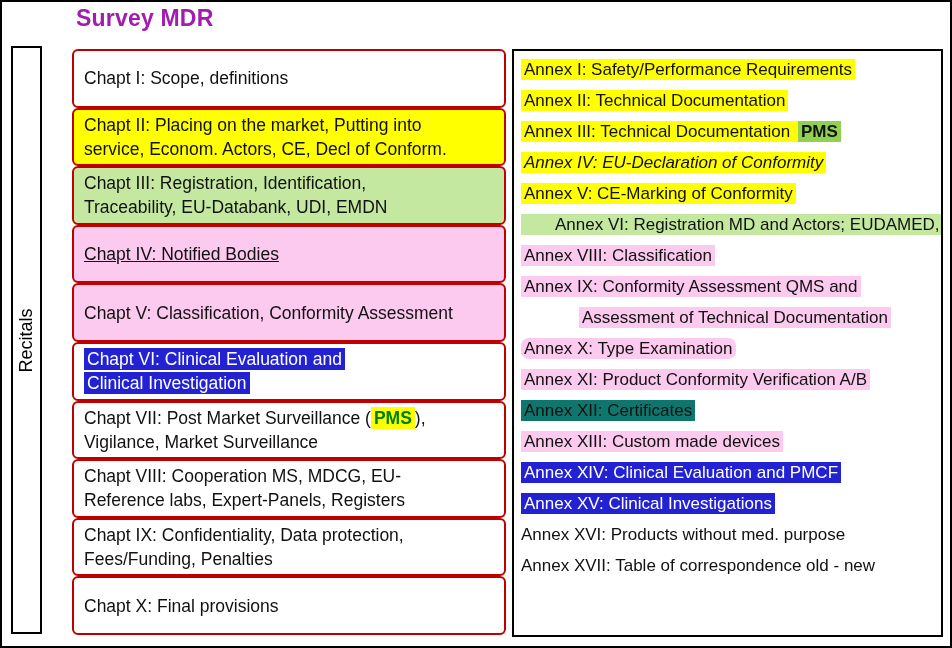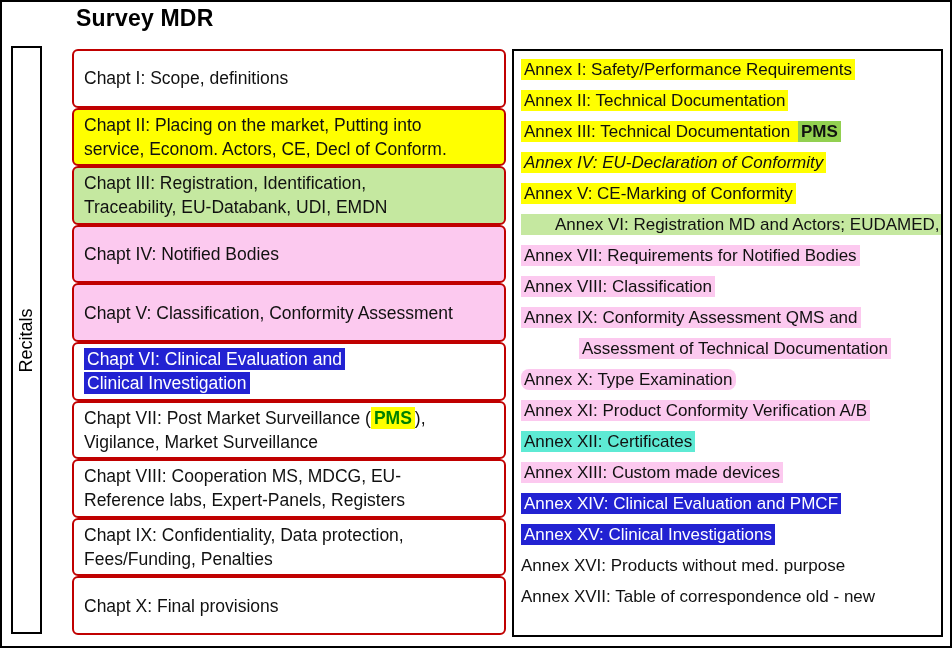--- a/index.html
+++ b/index.html
@@ -17,21 +17,21 @@
     font-family: "Liberation Sans", sans-serif;
     color: #111111;
     overflow: hidden;
   }
   .title {
     position: absolute;
     left: 74px;
     top: 3px;
     font-size: 23px;
     font-weight: bold;
-    color: #000000;
+    color: #a21caf;
     letter-spacing: 0.2px;
   }
   .recitals {
     position: absolute;
     left: 9px;
     top: 44px;
     width: 31px;
     height: 588px;
     border: 2px solid #000000;
     box-sizing: border-box;
@@ -111,21 +111,21 @@
         <div class="ch-line"><span>Chapt I: Scope, definitions</span></div>
       </div>
       <div class="chapter-box" style="background: rgb(255, 255, 0);">
         <div class="ch-line"><span>Chapt II: Placing on the market, Putting into</span></div>
         <div class="ch-line"><span>service, Econom. Actors, CE, Decl of Conform.</span></div>
       </div>
       <div class="chapter-box" style="background: rgb(197, 232, 160);">
         <div class="ch-line"><span>Chapt III: Registration, Identification,</span></div>
         <div class="ch-line"><span>Traceability, EU-Databank, UDI, EMDN</span></div>
       </div>
-      <div class="chapter-box" style="background: rgb(252, 201, 239);">
+      <div class="chapter-box" style="background: rgb(252, 201, 239); text-decoration: underline;">
         <div class="ch-line"><span>Chapt IV: Notified Bodies</span></div>
       </div>
       <div class="chapter-box" style="background: rgb(252, 201, 239);">
         <div class="ch-line"><span>Chapt V: Classification, Conformity Assessment</span></div>
       </div>
       <div class="chapter-box" style="background: rgb(255, 255, 255);">
         <div class="ch-line"><span class="hl" style="background: rgb(34, 34, 210); color: rgb(255, 255, 255);">Chapt VI: Clinical Evaluation and</span></div>
         <div class="ch-line"><span class="hl" style="background: rgb(34, 34, 210); color: rgb(255, 255, 255);">Clinical Investigation</span></div>
       </div>
       <div class="chapter-box" style="background: rgb(255, 255, 255);">
@@ -159,37 +159,34 @@
         <div>
           <div class="annex-line"><span class="hl" style="background: rgb(255, 255, 0); font-style: italic;">Annex IV: EU-Declaration of Conformity</span></div>
         </div>
         <div>
           <div class="annex-line"><span class="hl" style="background: rgb(255, 255, 0);">Annex V: CE-Marking of Conformity</span></div>
         </div>
         <div>
           <div class="annex-line"><span class="hl" style="background: rgb(197, 232, 160); padding-left: 34px;">Annex VI: Registration MD and Actors; EUDAMED, UDI</span></div>
         </div>
         <div>
-          <div class="annex-line"><span class="hl" style="background: rgb(252, 201, 239);">Annex VII: Requirements for Notified Bodies</span></div>
-        </div>
-        <div>
           <div class="annex-line"><span class="hl" style="background: rgb(252, 201, 239);">Annex VIII: Classification</span></div>
         </div>
         <div>
           <div class="annex-line"><span class="hl" style="background: rgb(252, 201, 239);">Annex IX: Conformity Assessment QMS and</span></div>
           <div class="annex-line indent"><span class="hl" style="background: rgb(252, 201, 239);">Assessment of Technical Documentation</span></div>
         </div>
         <div>
           <div class="annex-line"><span class="hl" style="background: rgb(252, 201, 239); border-radius: 8px;">Annex X: Type Examination</span></div>
         </div>
         <div>
           <div class="annex-line"><span class="hl" style="background: rgb(252, 201, 239);">Annex XI: Product Conformity Verification A/B</span></div>
         </div>
         <div>
-          <div class="annex-line"><span class="hl" style="background: #5eead4;">Annex XII: Certificates</span></div>
+          <div class="annex-line"><span class="hl" style="background: #0f766e;">Annex XII: Certificates</span></div>
         </div>
         <div>
           <div class="annex-line"><span class="hl" style="background: rgb(252, 201, 239);">Annex XIII: Custom made devices</span></div>
         </div>
         <div>
           <div class="annex-line"><span class="hl" style="background: rgb(34, 34, 210); color: rgb(255, 255, 255);">Annex XIV: Clinical Evaluation and PMCF</span></div>
         </div>
         <div>
           <div class="annex-line"><span class="hl" style="background: rgb(34, 34, 210); color: rgb(255, 255, 255);">Annex XV: Clinical Investigations</span></div>
         </div>

